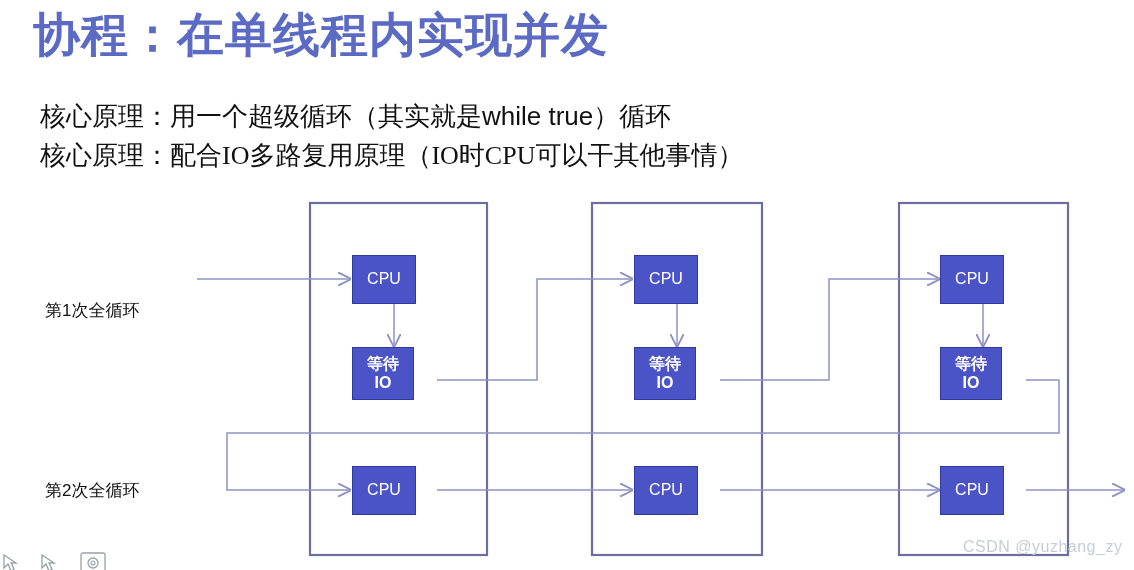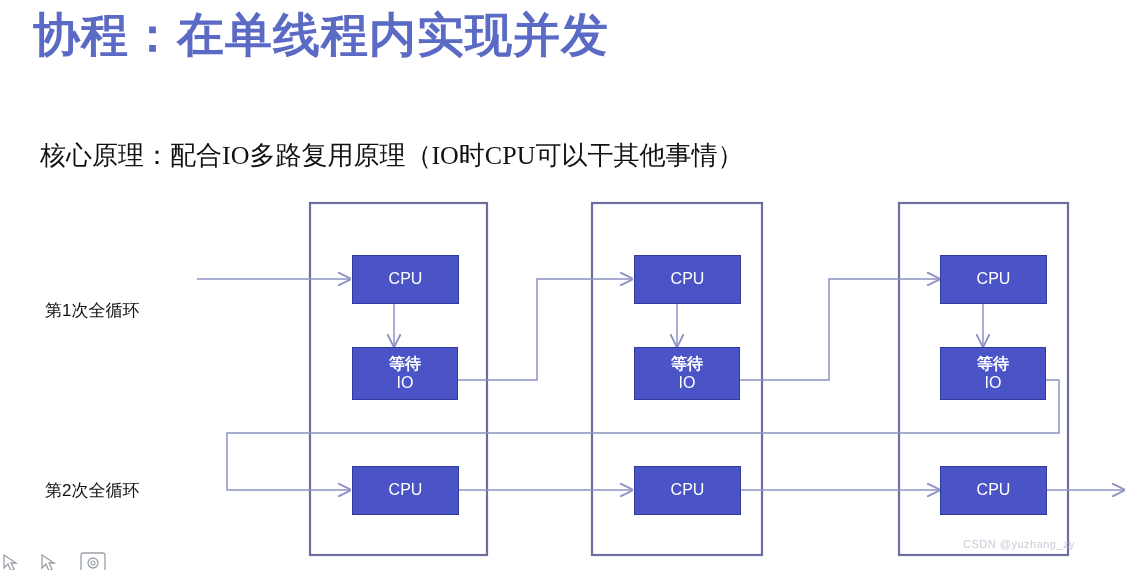--- a/index.html
+++ b/index.html
@@ -40,46 +40,47 @@
     position:absolute;
     background:#4a54c6;
     border:1px solid #2f3a9e;
     color:#ffffff;
     display:flex;flex-direction:column;
     align-items:center;justify-content:center;
     font-size:16px;line-height:1.15;
     text-align:center;
     box-sizing:border-box;
   }
-  .node.cpu{width:107px;height:49px;}
-  .node.io{width:106px;height:53px;font-weight:700;}
-  .node.io .io-sub{font-weight:400;}
+  .node.cpu{width:64px;height:49px;}
+  .node.io{width:62px;height:53px;font-weight:700;}
+  .node.io .io-sub{font-weight:700;}
 
   
   .wm-juejin{
     position:absolute;left:953px;top:526px;
     font-size:15px;color:#b9bdd4;white-space:nowrap;
     letter-spacing:0.5px;
   }
   .wm-csdn{
     position:absolute;left:963px;top:538px;
-    font-size:11px;color:#c9ccd8;white-space:nowrap;
+    font-size:16px;color:#c9ccd8;white-space:nowrap;
     letter-spacing:0.5px;
   }
 
   
   .toolbar{position:absolute;left:0;bottom:0;height:22px;width:140px;}
   .tb-icon{position:absolute;bottom:-4px;color:#9aa0a6;}
 </style>
 </head>
 <body>
 
 <div class="slide">
 
   <div class="title">协程：在单线程内实现并发</div>
+  <div class="bullet b1">核心原理：用一个超级循环（其实就是while true）循环</div>
   <div class="bullet b2">核心原理：配合IO多路复用原理（IO时CPU可以干其他事情）</div>
 
   <div class="row-label r1">第1次全循环</div>
   <div class="row-label r2">第2次全循环</div>
 
   <svg class="diagram" viewBox="0 0 1134 570" xmlns="http://www.w3.org/2000/svg">
     <defs>
       <marker id="arw" viewBox="0 0 10 10" refX="9" refY="5" markerWidth="9" markerHeight="9" orient="auto-start-reverse">
         <path d="M 0 0 L 10 5 L 0 10" fill="none" stroke="#8f93c4" stroke-width="1.4"></path>
       </marker>

